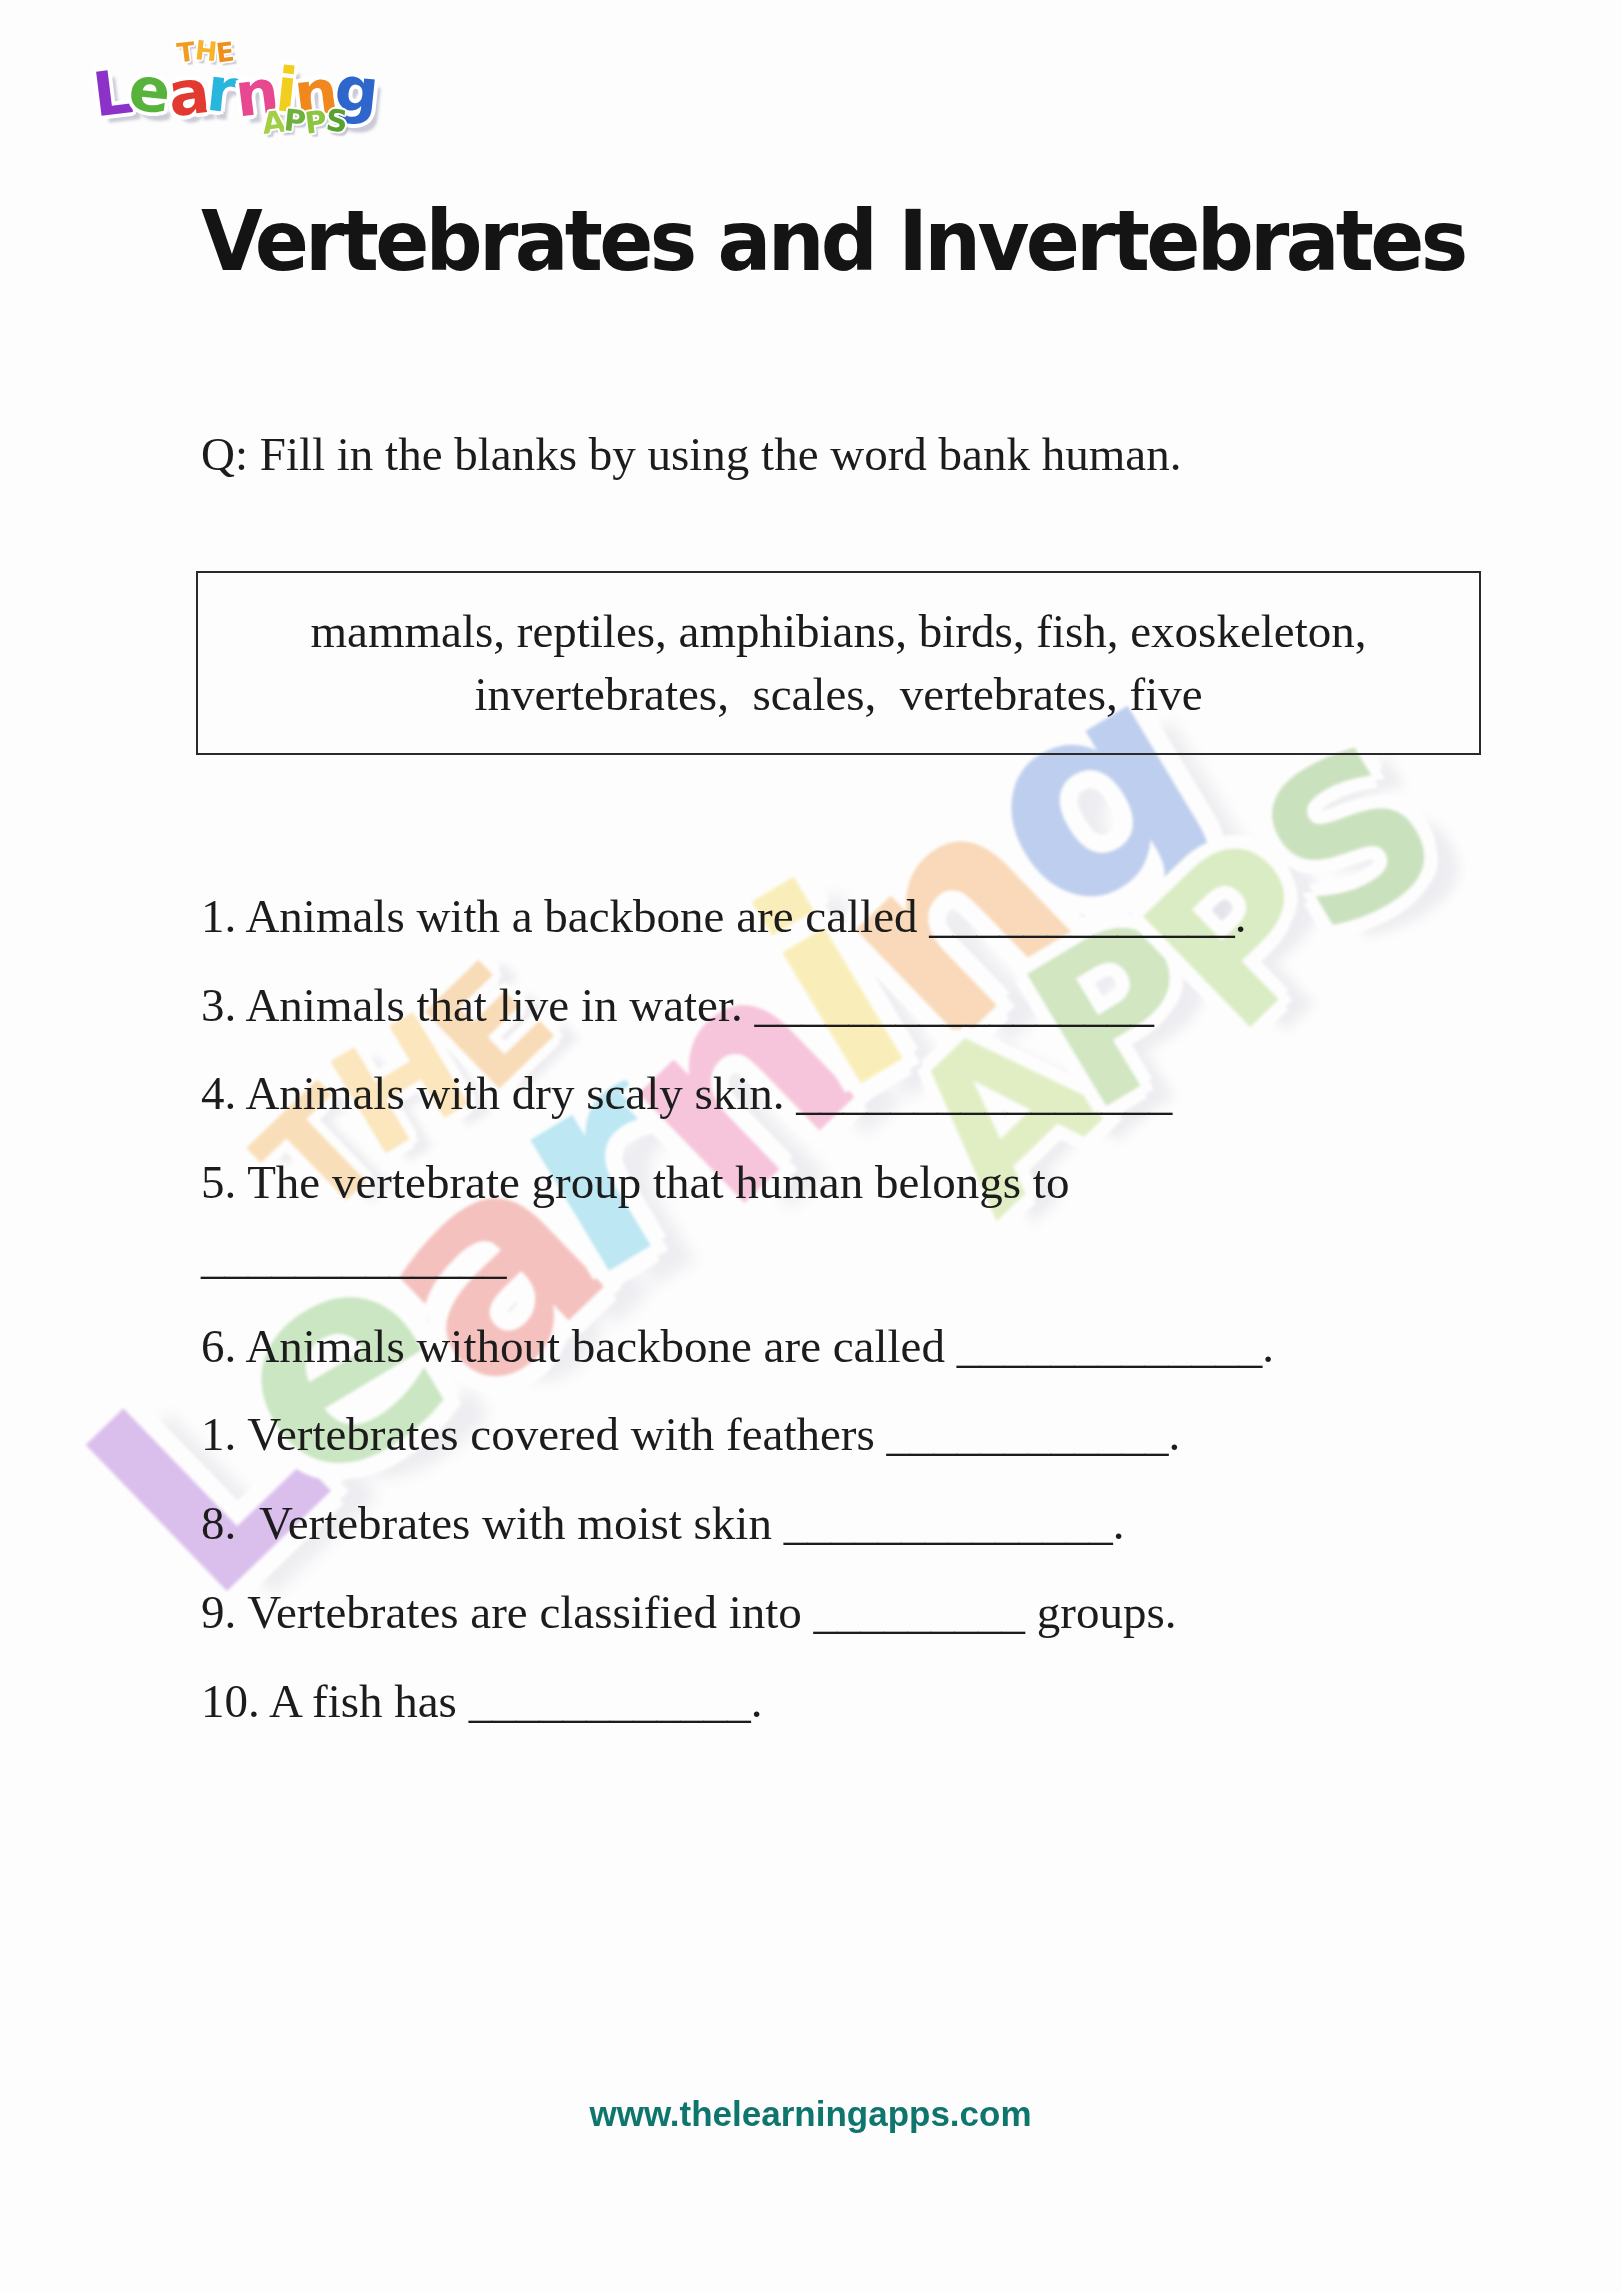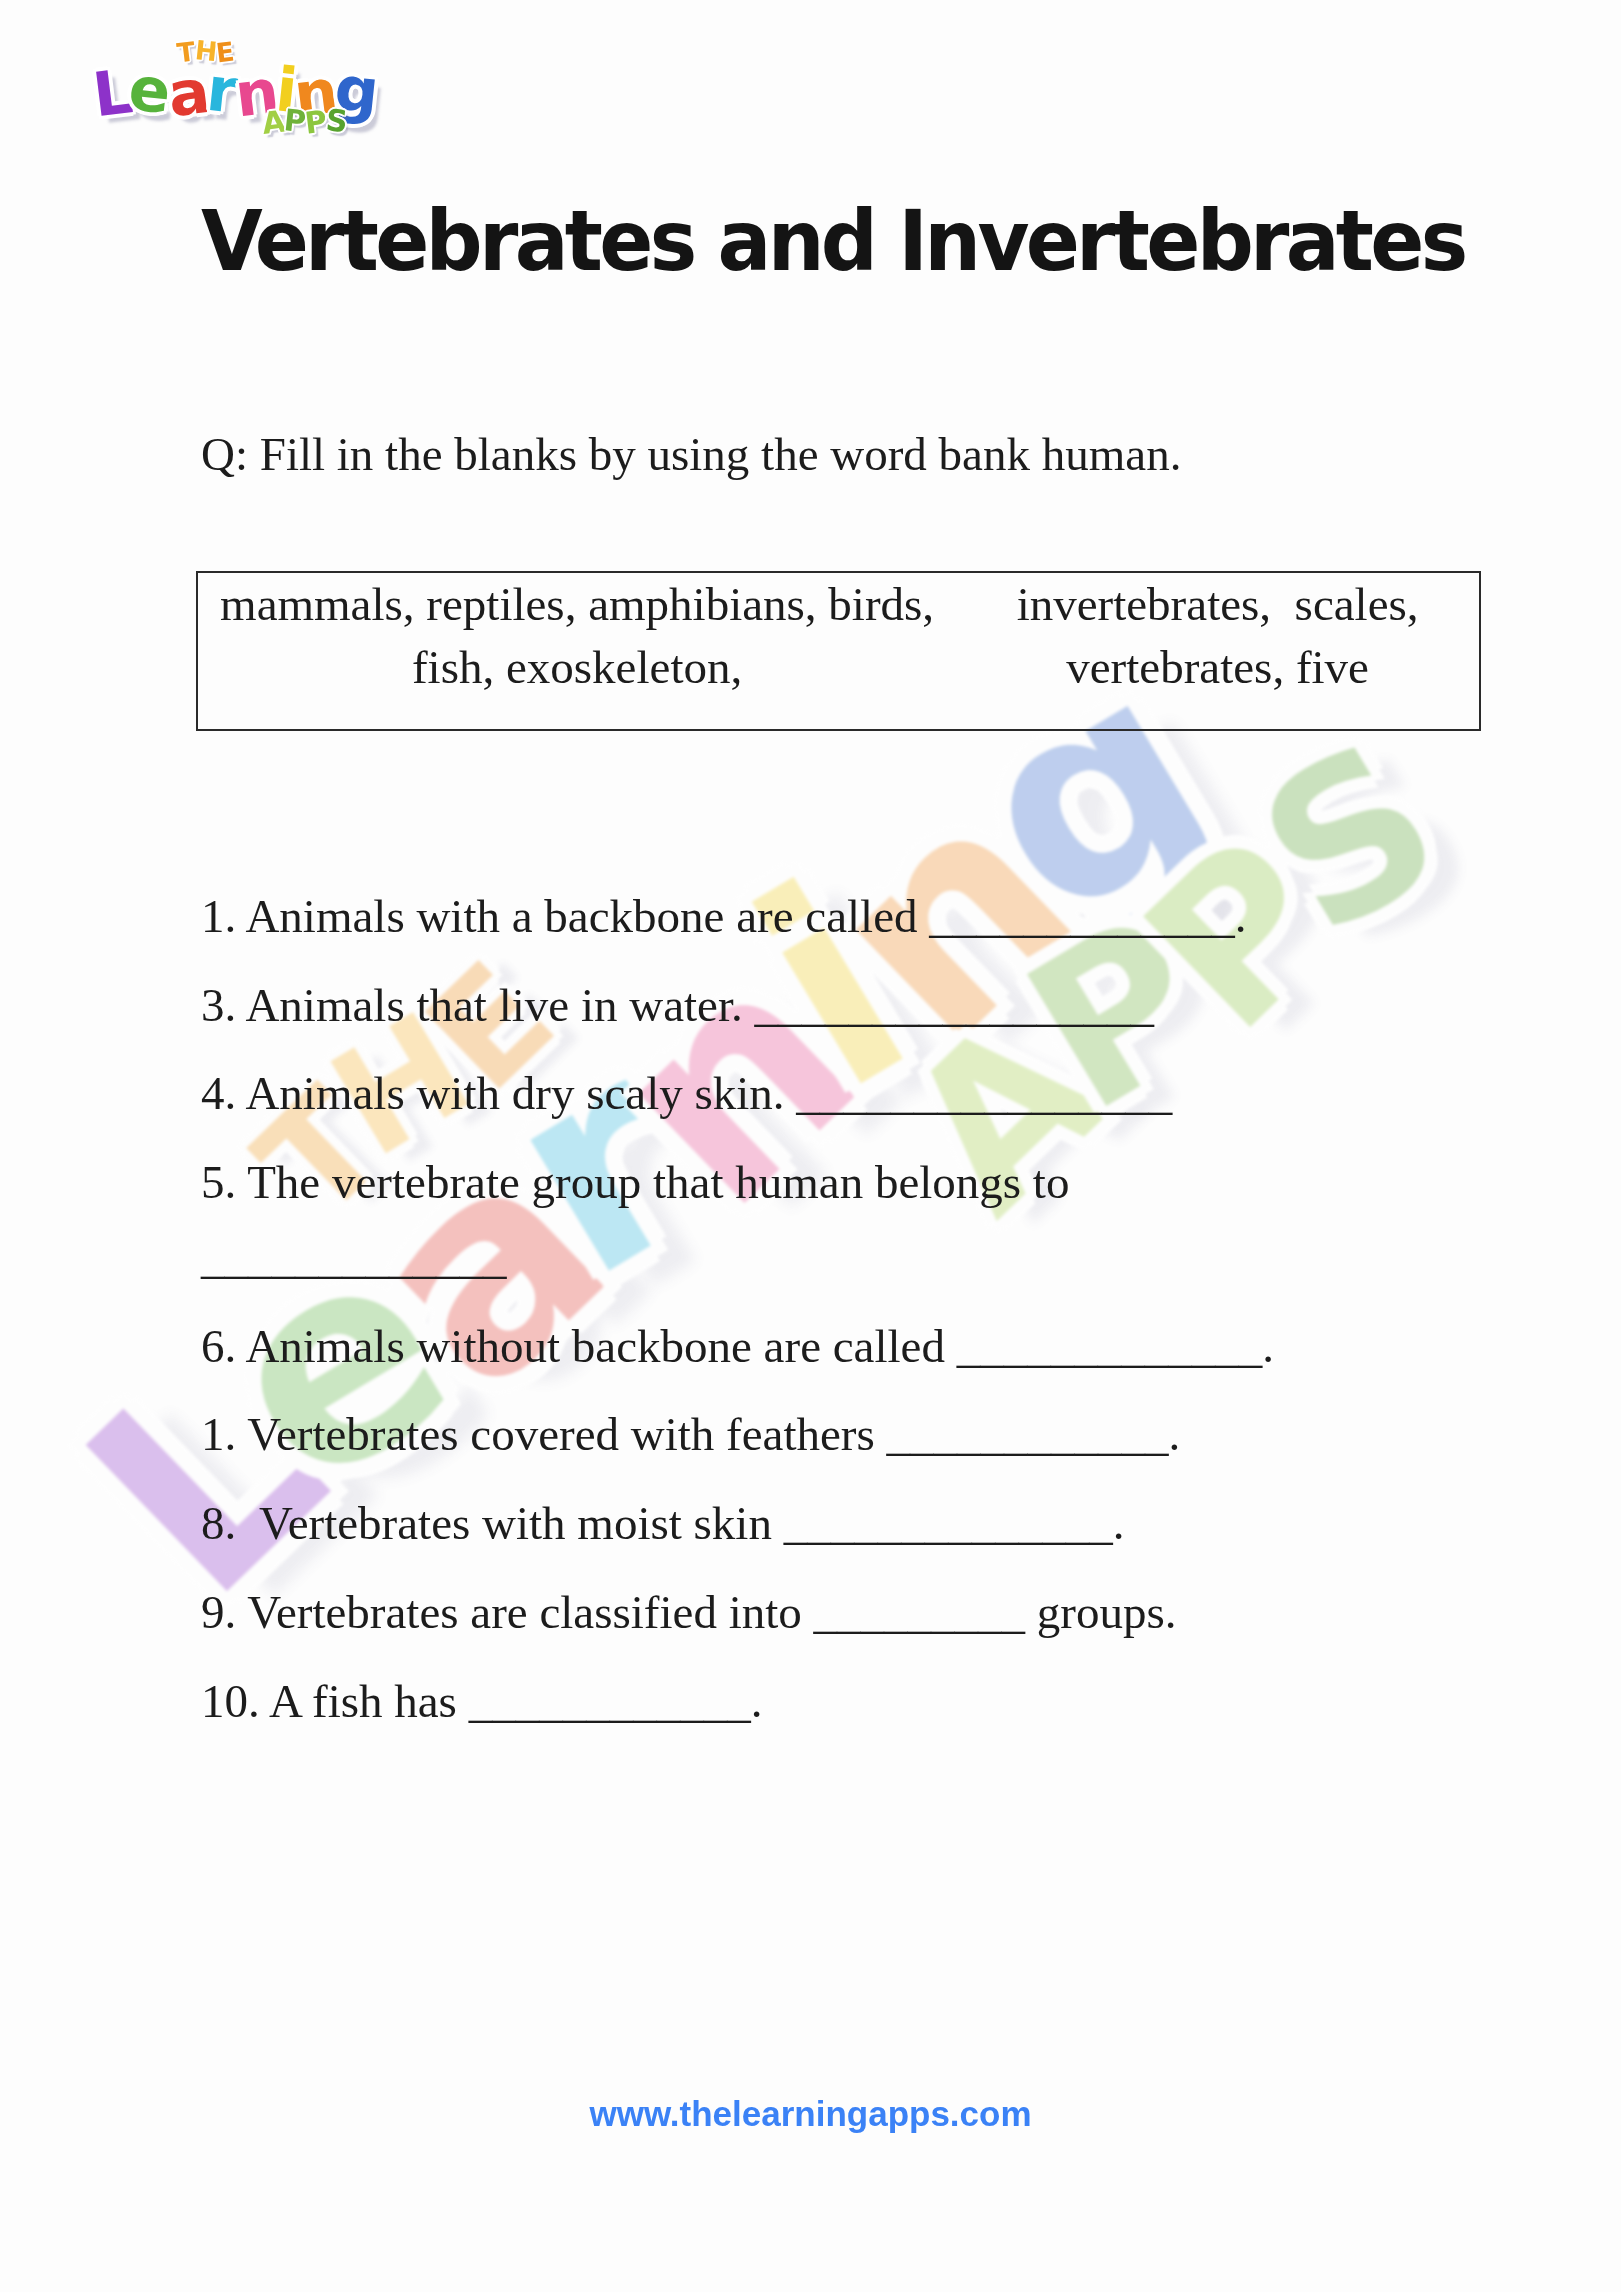--- a/index.html
+++ b/index.html
@@ -56,42 +56,42 @@
     transform:scaleX(0.95);
     transform-origin:left top;
     white-space:nowrap;
   }
   .prompt{
     position:absolute;left:201px;top:427px;
     font-size:47px;white-space:pre-wrap;
   }
   .word-bank{
     position:absolute;left:196px;top:571px;
-    width:1285px;height:160px;
+    width:1285px;height:184px;
     border:2px solid #2a2a2a;
     box-sizing:border-box;
-    display:flex;flex-direction:row;justify-content:center;
+    display:flex;flex-direction:column;justify-content:center;
     text-align:center;
     font-size:47px;line-height:63px;
     background:transparent;
   }
   .bank-line{white-space:pre-wrap;}
   .questions{
     position:absolute;left:201px;top:879px;width:1313px;
     font-size:47px;
   }
   .questions p{margin:0 0 13.7px 0;}
   .q-line{display:block;line-height:75px;white-space:pre-wrap;}
   .footer{
     position:absolute;left:0;top:2094px;width:1621px;
     text-align:center;
     font-family:"Liberation Sans", sans-serif;
     font-weight:bold;
     font-size:35px;
-    color:#3b82f6;
+    color:#0f766e;
   }
 </style>
 </head>
 <body>
 
 <div class="logo watermark">
   <div class="bubble-row row-the">
       <span style="color: rgb(242, 156, 31);">T</span>
       <span style="color: rgb(247, 179, 43);">H</span>
       <span style="color: rgb(239, 143, 26);">E</span>

